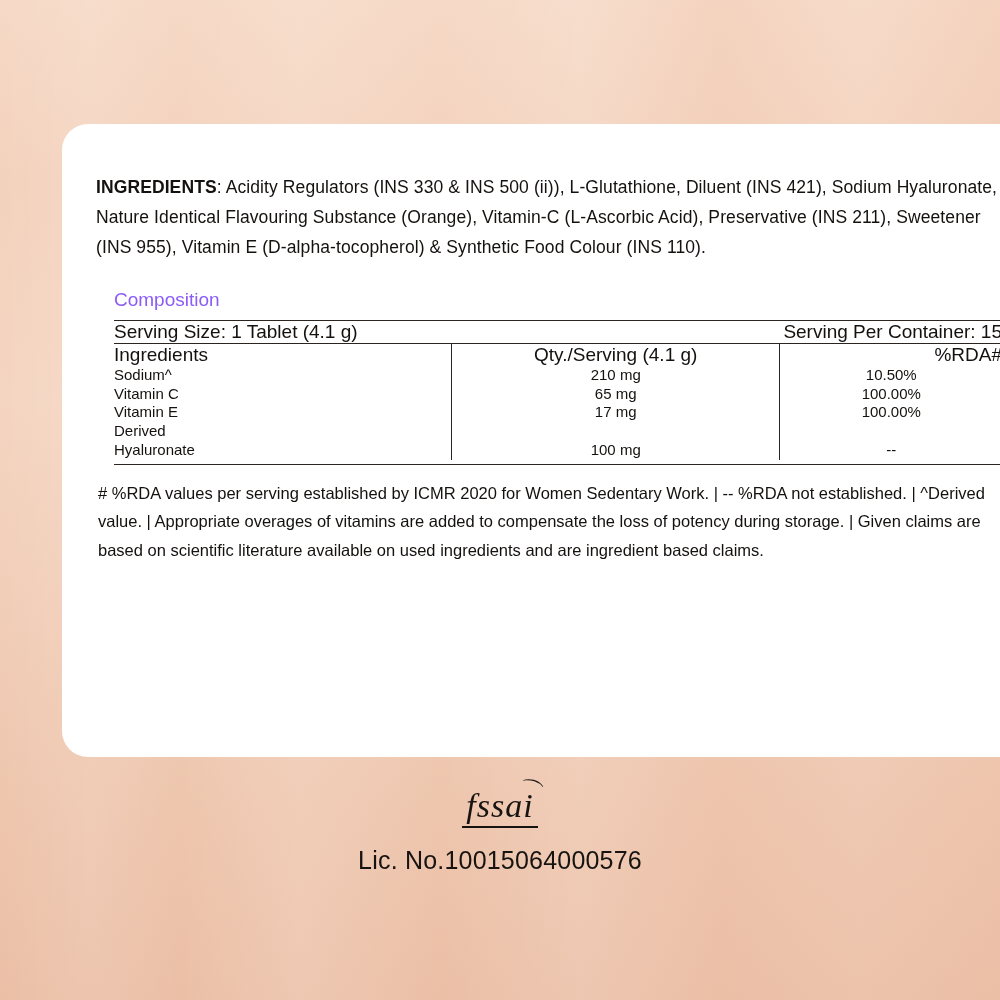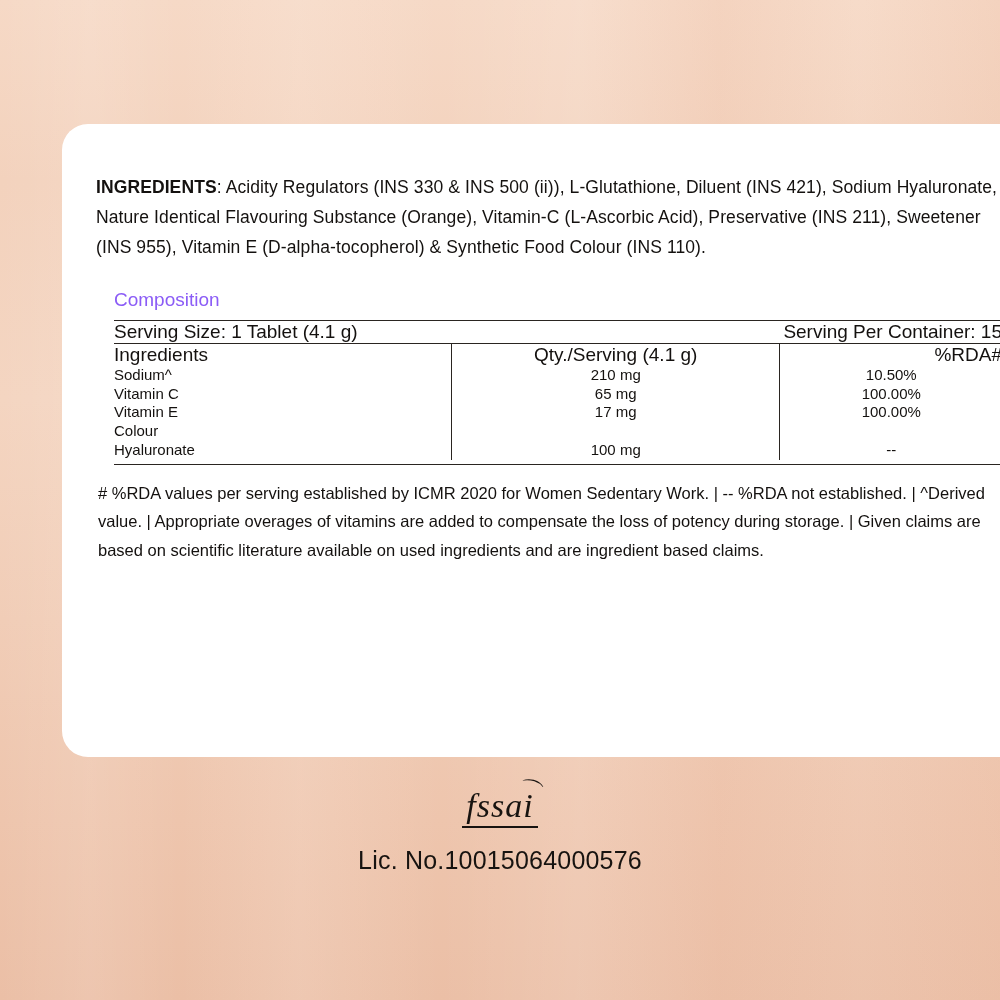--- a/index.html
+++ b/index.html
@@ -180,21 +180,21 @@
           <td class="col-ing">Vitamin C</td>
           <td class="col-qty vline-mid">65 mg</td>
           <td class="col-rda vline-mid">100.00%</td>
         </tr>
         <tr class="data">
           <td class="col-ing">Vitamin E</td>
           <td class="col-qty vline-mid">17 mg</td>
           <td class="col-rda vline-mid">100.00%</td>
         </tr>
         <tr class="data">
-          <td class="col-ing">Colour</td>
+          <td class="col-ing">Derived</td>
           <td class="col-qty vline-mid"></td>
           <td class="col-rda vline-mid"></td>
         </tr>
         <tr class="data">
           <td class="col-ing">Hyaluronate</td>
           <td class="col-qty vline-mid">100 mg</td>
           <td class="col-rda vline-mid">--</td>
         </tr>
       </tbody>
     </table>

